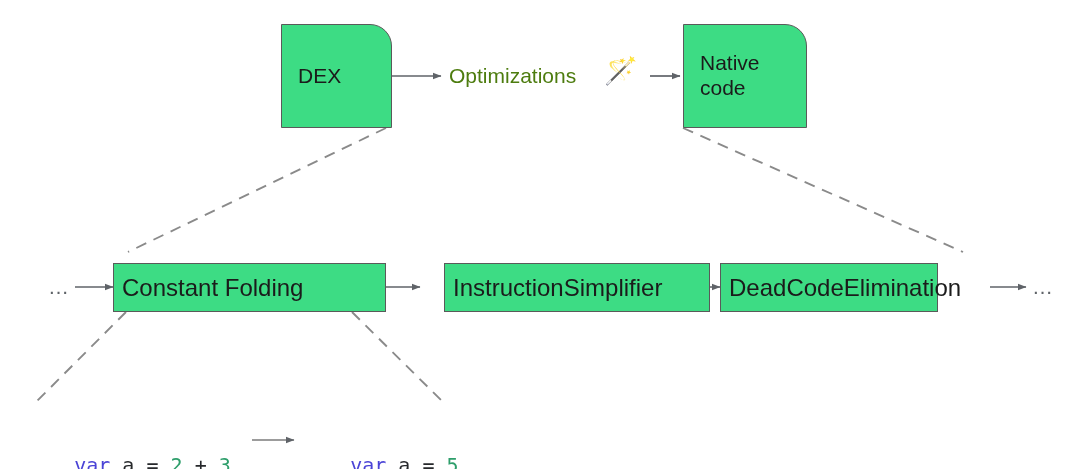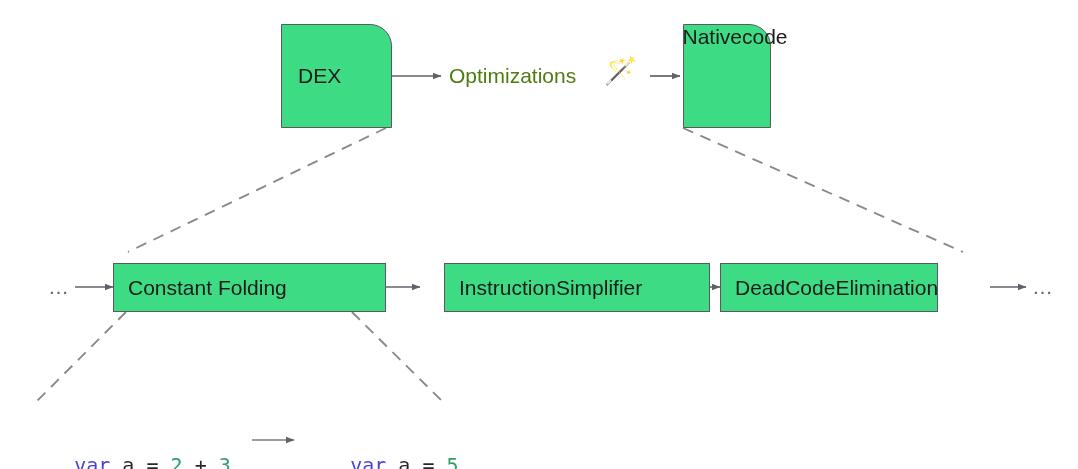--- a/index.html
+++ b/index.html
@@ -41,22 +41,22 @@
   .doc-node {
     border-radius: 0 22px 0 0;
     justify-content: flex-start;
     padding-left: 16px;
     font-size: 21px;
     line-height: 1.18;
   }
   
   .pass-node {
     justify-content: flex-start;
-    padding-left: 14px;
-    font-size: 21px;
+    padding-left: 8px;
+    font-size: 24px;
   }
 
   
   .plain-label {
     position: absolute;
     color: #4d7c0f;
     font-size: 21px;
     white-space: nowrap;
     z-index: 2;
   }
@@ -119,21 +119,21 @@
   </svg>
 
   <div class="node doc-node" style="left:281px; top:24px; width:111px; height:104px;">
     <span>DEX</span>
   </div>
 
   <div class="plain-label" style="left:449px; top:64px;">Optimizations</div>
 
   <div class="wand" style="left:604px; top:55px; font-size:27px;">🪄</div>
 
-  <div class="node doc-node" style="left:683px; top:24px; width:88px; height:104px; flex-direction:row; align-items:flex-start; justify-content:center;">
+  <div class="node doc-node" style="left:683px; top:24px; width:124px; height:104px; flex-direction:column; align-items:flex-start; justify-content:center;">
     <span>Native</span>
     <span>code</span>
   </div>
 
   <div class="ellipsis" style="left:48px; top:275px;">…</div>
 
   <div class="node pass-node" style="left:113px; top:263px; width:273px; height:49px;">
     <span>Constant Folding</span>
   </div>
 

